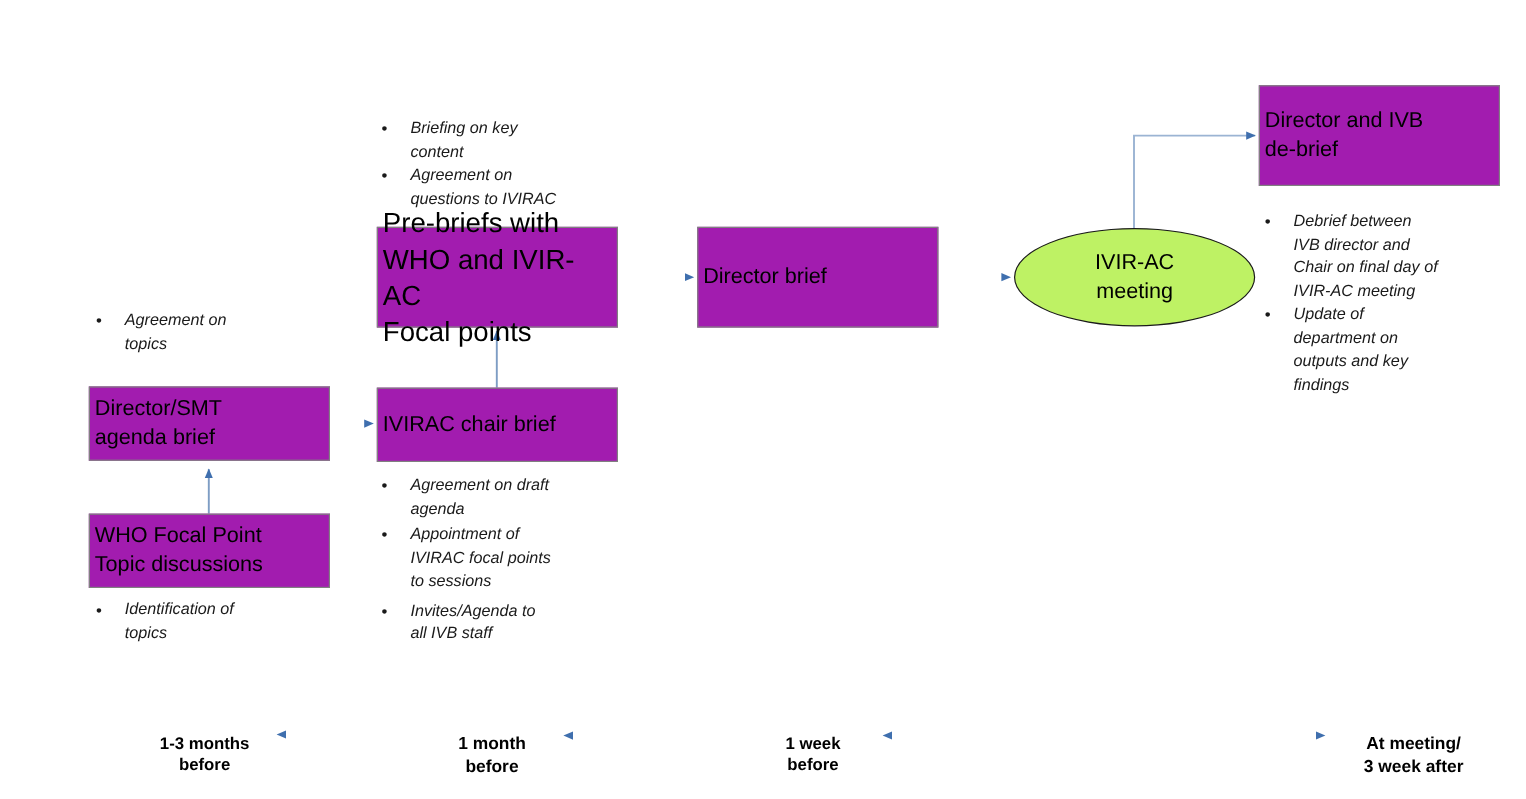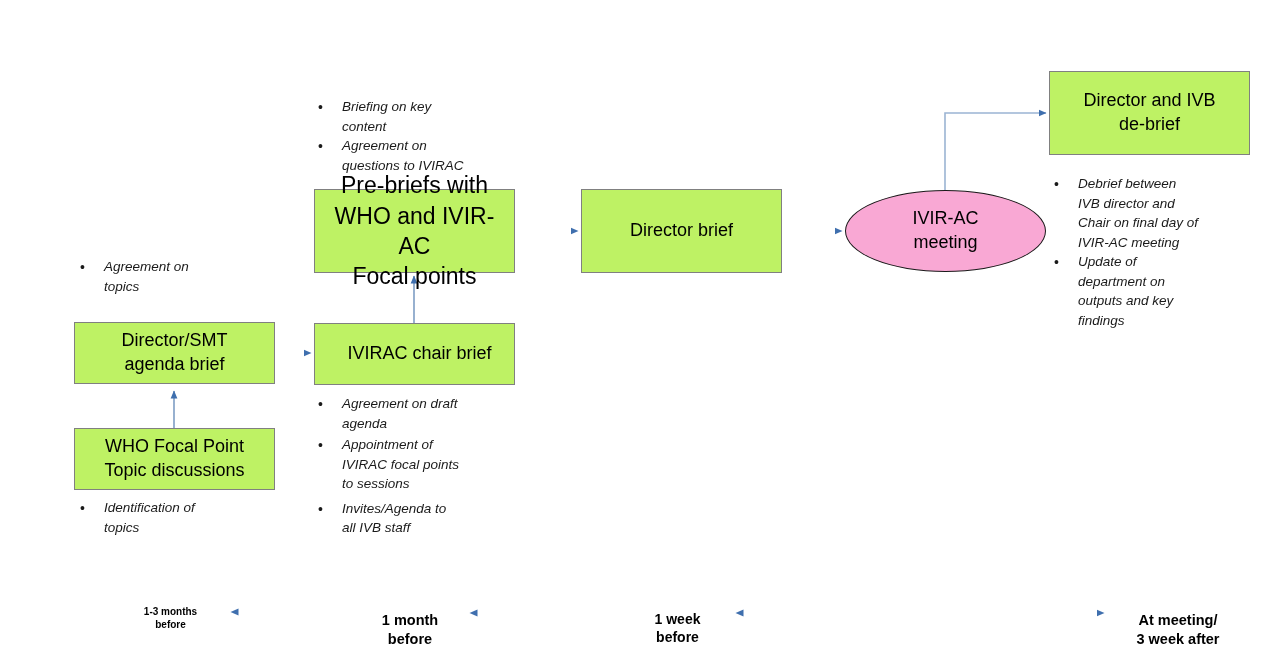--- a/index.html
+++ b/index.html
@@ -15,40 +15,39 @@
     position: relative;
     width: 1272px;
     height: 666px;
     background: #ffffff;
     overflow: hidden;
   }
   .node {
     position: absolute;
     box-sizing: border-box;
     border: 1.5px solid #808080;
-    background: #bef264;
+    background: #a21caf;
     display: flex;
     align-items: center;
     justify-content: center;
-    text-align: center;
     line-height: 1.32;
     color: #000000;
   }
   .node-text {
     display: block;
     width: 100%;
     padding: 0 4px;
     white-space: pre-line;
   }
   .ellipse {
     position: absolute;
     box-sizing: border-box;
     border: 1.5px solid #1a1a1a;
     border-radius: 50%;
-    background: #f9a8d4;
+    background: #bef264;
     display: flex;
     align-items: center;
     justify-content: center;
     text-align: center;
     line-height: 1.32;
   }
   .bullets {
     position: absolute;
     color: #1a1a1a;
     line-height: 1.45;
@@ -229,30 +228,30 @@
   <div class="node" style="left:1049px; top:71px; width:201px; height:84px; font-size:18px;">
     <span class="node-text">Director and IVB
 de-brief</span>
   </div>
 
   <div class="node" style="left:74px; top:322px; width:201px; height:62px; font-size:18px;">
     <span class="node-text">Director/SMT
 agenda brief</span>
   </div>
 
-  <div class="node" style="left:314px; top:323px; width:201px; height:62px; font-size:18px;padding-left:10px;">
+  <div class="node" style="left:314px; top:323px; width:201px; height:62px; font-size:18px;">
     <span class="node-text">IVIRAC chair brief</span>
   </div>
 
   <div class="node" style="left:74px; top:428px; width:201px; height:62px; font-size:18px;">
     <span class="node-text">WHO Focal Point
 Topic discussions</span>
   </div>
 
-  <div class="timeline-label" style="left:108px; top:592px; width:125px; font-size:10px;">
+  <div class="timeline-label" style="left:108px; top:592px; width:125px; font-size:14px;">
     <span>1-3 months
 before</span>
   </div>
 
   <div class="timeline-label" style="left:350px; top:592px; width:120px; font-size:14.5px;">
     <span>1 month
 before</span>
   </div>
 
   <div class="timeline-label" style="left:620px; top:592px; width:115px; font-size:14px;">

